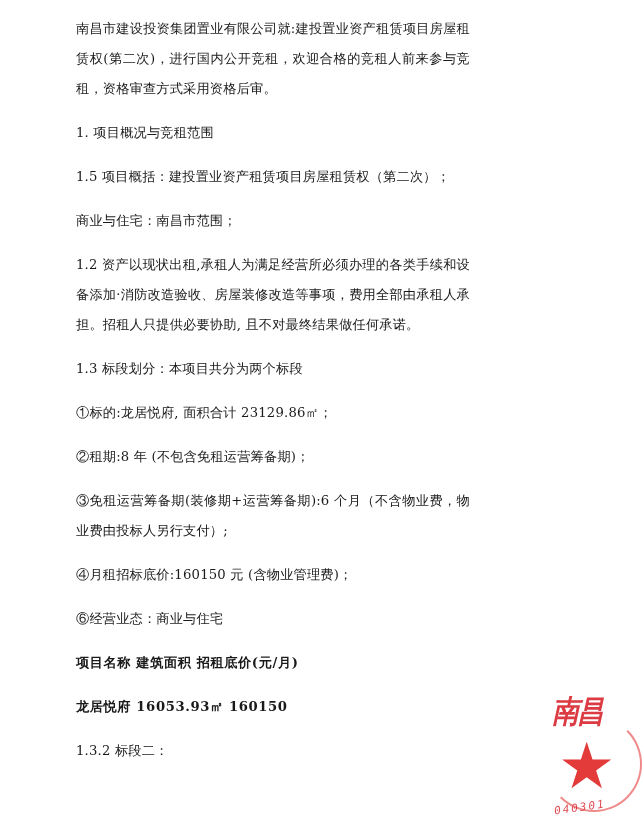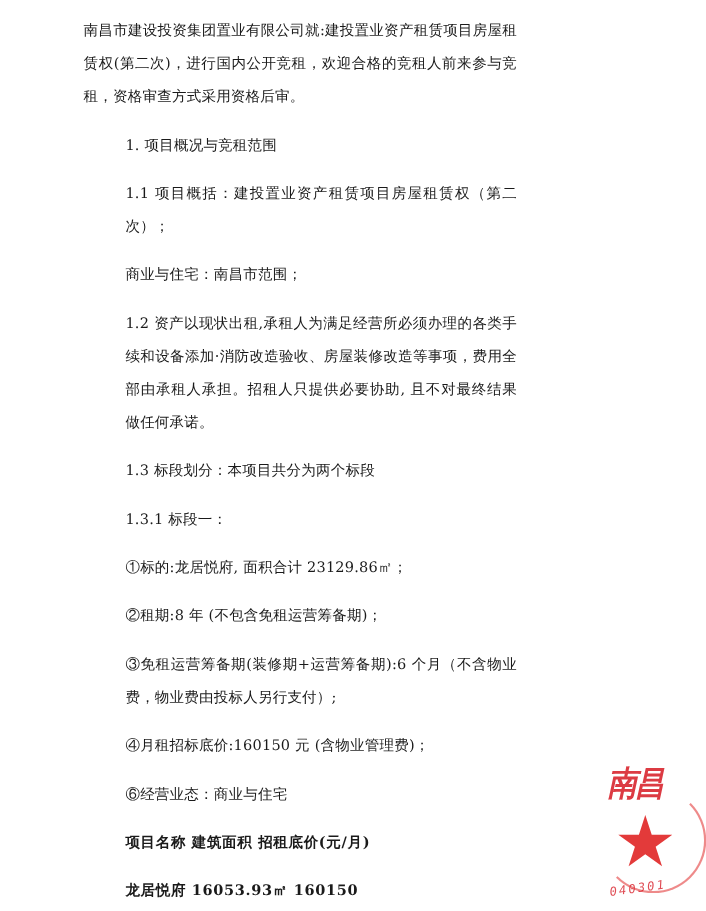--- a/index.html
+++ b/index.html
@@ -30,21 +30,20 @@
     font-size: 13.2px;
     line-height: 30px;
     color: #1a1a1a;
     margin: 0;
     letter-spacing: 0.2px;
     text-align: justify;
     font-family: "DejaVu Serif", "Liberation Serif", serif;
   }
   .para.spaced-top {
     margin-top: 14px;
-    margin-left: 38px;
   }
   .para.table-line {
     letter-spacing: 0.6px;
     font-weight: bold;
   }
 
   
   .seal {
     position: absolute;
     right: 2px;
@@ -109,25 +108,24 @@
   }
 </style>
 </head>
 <body>
 
 <div class="page">
 
   <div class="doc-body">
     <p class="para">南昌市建设投资集团置业有限公司就:建投置业资产租赁项目房屋租赁权(第二次)，进行国内公开竞租，欢迎合格的竞租人前来参与竞租，资格审查方式采用资格后审。</p>
     <p class="para spaced-top">1. 项目概况与竞租范围</p>
-    <p class="para spaced-top">1.1  项目概括：建投置业资产租赁项目房屋租赁权（第二次）；</p>
+    <p class="para spaced-top">1.5  项目概括：建投置业资产租赁项目房屋租赁权（第二次）；</p>
     <p class="para spaced-top">商业与住宅：南昌市范围；</p>
     <p class="para spaced-top">1.2  资产以现状出租,承租人为满足经营所必须办理的各类手续和设备添加·消防改造验收、房屋装修改造等事项，费用全部由承租人承担。招租人只提供必要协助, 且不对最终结果做任何承诺。</p>
     <p class="para spaced-top">1.3  标段划分：本项目共分为两个标段</p>
-    <p class="para spaced-top">1.3.1 标段一：</p>
     <p class="para spaced-top">①标的:龙居悦府, 面积合计 23129.86㎡；</p>
     <p class="para spaced-top">②租期:8 年 (不包含免租运营筹备期)；</p>
     <p class="para spaced-top">③免租运营筹备期(装修期+运营筹备期):6 个月（不含物业费，物业费由投标人另行支付）;</p>
     <p class="para spaced-top">④月租招标底价:160150 元 (含物业管理费)；</p>
     <p class="para spaced-top">⑥经营业态：商业与住宅</p>
     <p class="para spaced-top table-line">项目名称  建筑面积  招租底价(元/月)</p>
     <p class="para spaced-top table-line">龙居悦府  16053.93㎡  160150</p>
     <p class="para spaced-top">1.3.2 标段二：</p>
 
   </div>

